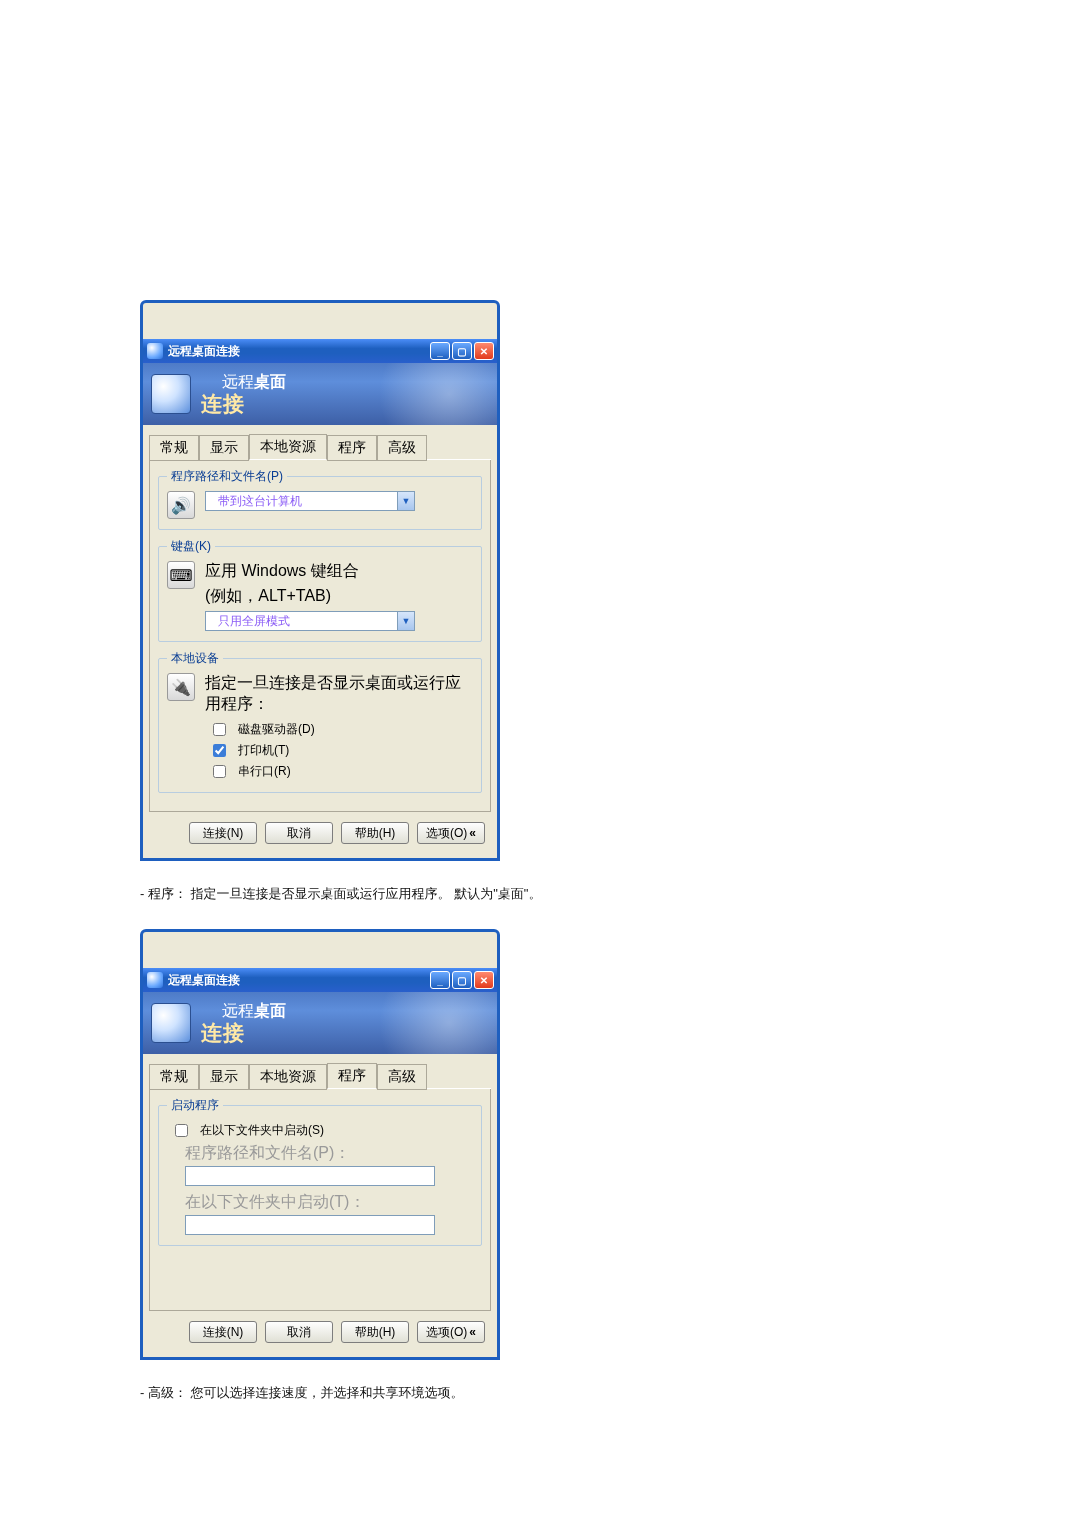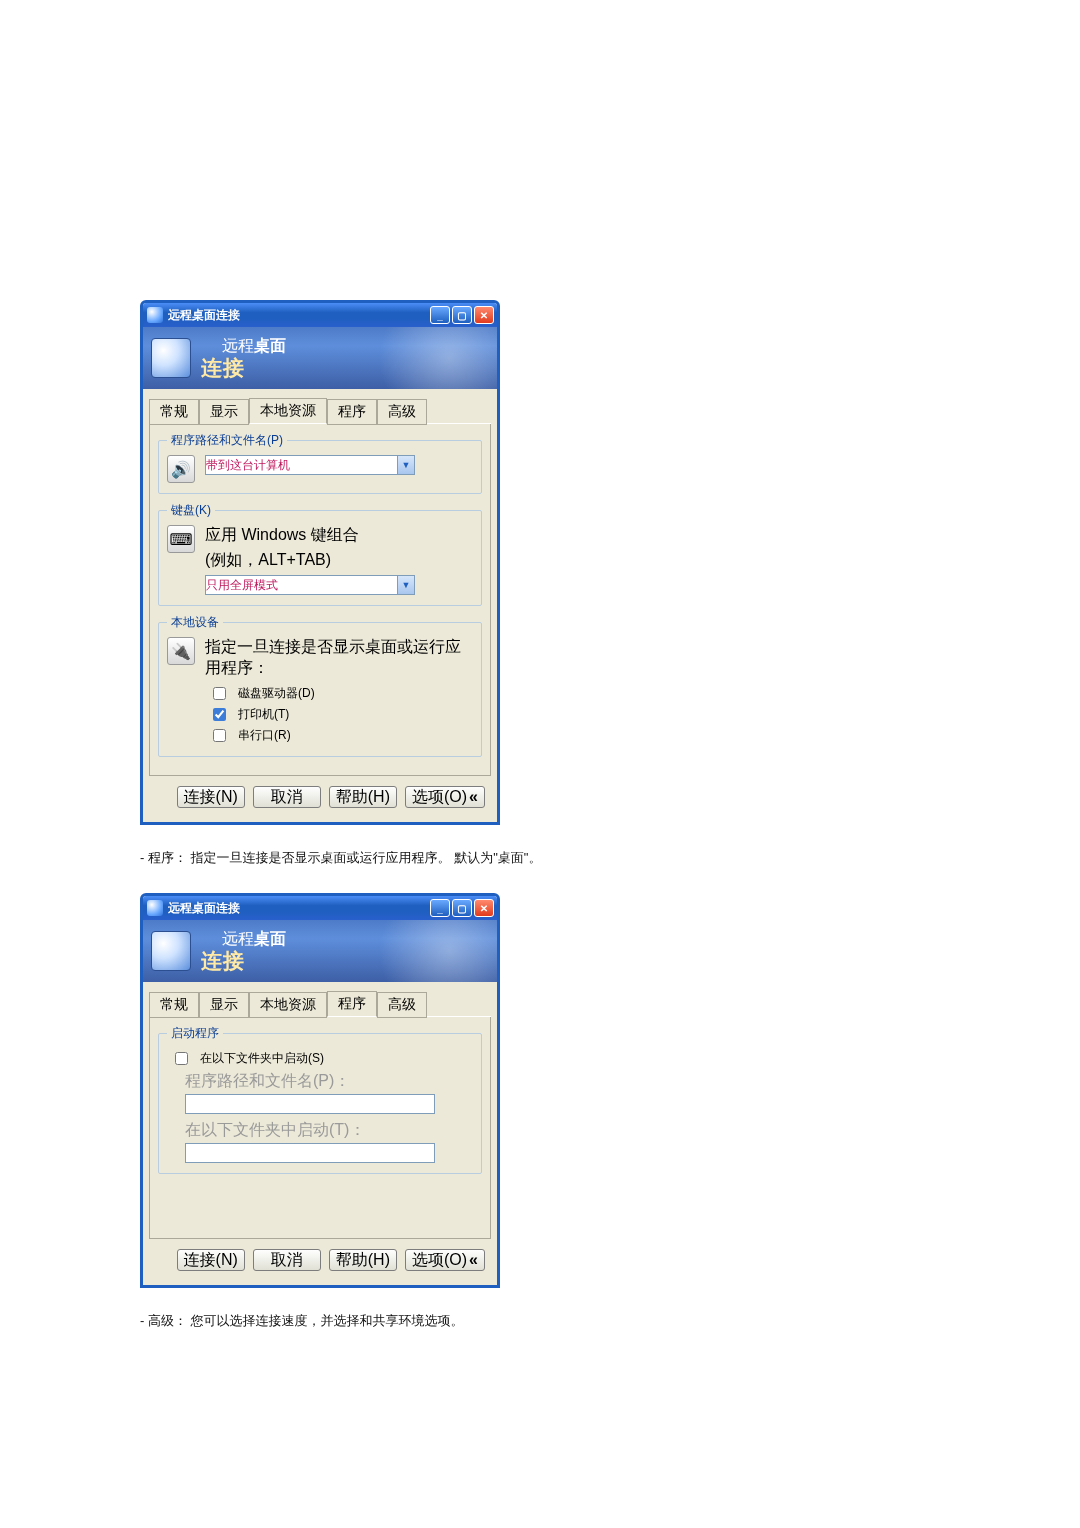--- a/index.html
+++ b/index.html
@@ -19,20 +19,21 @@
     overflow: hidden;
   }
   .titlebar {
     height: 24px;
     background: linear-gradient(180deg,#4b8df7 0%,#1e5fbf 40%,#1e5fbf 60%,#295fcc 100%);
     display: flex; align-items: center;
     padding-left: 4px;
     color: #fff;
     font-weight: bold;
     font-size: 12px;
+    margin-top: 36px;
   }
   .titlebar .title-icon {
     width: 16px; height: 16px;
     background: radial-gradient(circle at 30% 30%, #fff, #6aa9ff 60%, #2b6ed8);
     border-radius: 3px;
     margin-right: 5px;
   }
   .titlebar .spacer { flex: 1; }
   .winbtns { display: flex; gap: 2px; padding-right: 3px; }
   .winbtn {
@@ -119,42 +120,42 @@
     display:flex;align-items:center;justify-content:center;
   }
   .ico.speaker::before{content:"🔊";font-size:16px;}
   .ico.keyboard::before{content:"⌨";font-size:16px;}
   .ico.plug::before{content:"🔌";font-size:16px;}
   .combo {
     display:flex; align-items:center;
     border:1px solid #7f9db9; background:#fff;
     height:20px; width:210px;
   }
-  .combo span{ flex:1; padding:0 0; font-size:12px; color:#be185d; }
+  .combo span{ flex:1; padding:0 12px; font-size:12px; color:#8b5cf6; }
   .combo .arrow{
     width:17px;height:18px;
     border-left:1px solid #7f9db9;
     background:linear-gradient(180deg,#d6e6fb,#a8c6ee);
     display:flex;align-items:center;justify-content:center;
     color:#1e5fbf;font-size:9px;
   }
   .smalltext{ font-size:16px; color:#000; margin-bottom:4px;}
   .chk{ display:flex; align-items:center; gap:12px; margin:2px 8px;}
   .chk input{ width:13px; height:13px; accent-color:#3b7dd8;}
   .col{ display:flex; flex-direction:column; }
   .btnrow {
     display:flex; justify-content:flex-end; gap:8px;
     padding:10px 6px 0 6px;
   }
   .btn {
     min-width:68px; height:22px;
     border:1px solid #7d7d7d;
     border-radius:3px;
     background:linear-gradient(180deg,#fefefe,#e0e0d5);
-    font-size:16px;
+    font-size:12px;
     display:flex;align-items:center;justify-content:center;
     padding:0 6px;
     color:#000;
   }
   .btn.opt::after{content:" «"; font-weight:bold; margin-left:2px;}
   .textin{
     width:250px;height:20px;border:1px solid #7f9db9;background:#fff;
   }
   .disabled-label{ color:#9a9a9a; font-size:16px; margin:4px 0 2px 0;}
   .doc-text{

